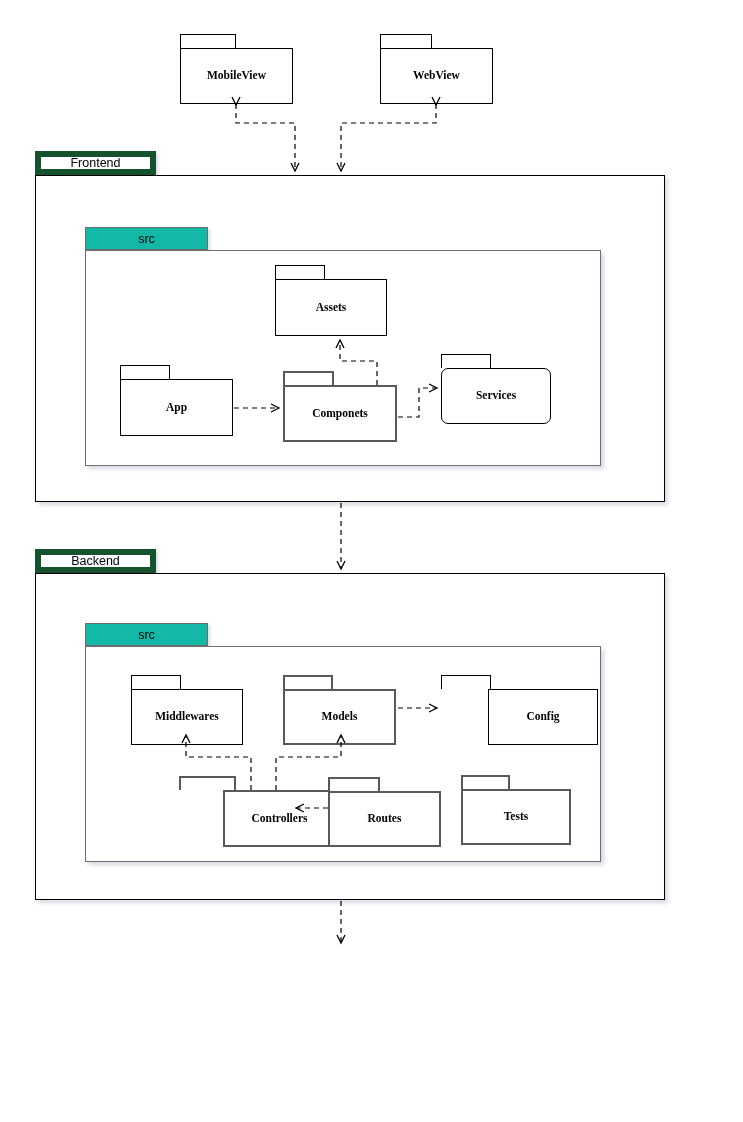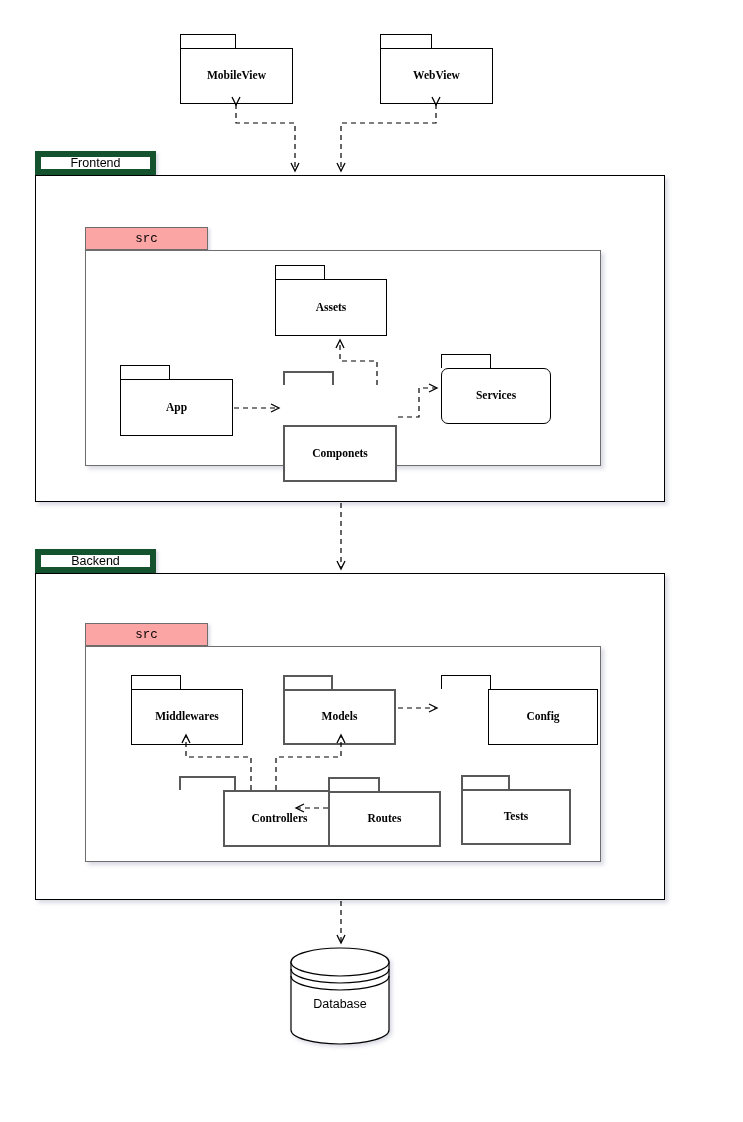--- a/index.html
+++ b/index.html
@@ -40,28 +40,28 @@
     border: 1px solid #000000;
     box-shadow: 3px 3px 4px rgba(80, 80, 130, 0.22);
   }
 
   
   .pkg-mid { position: absolute; }
   .pkg-mid .tab {
     position: absolute;
     left: 0; top: 0;
     box-sizing: border-box;
-    background: #fca5a5;
+    background: #14b8a6;
     border: 1.6px solid #6e6e6e;
     display: flex;
     align-items: center;
     justify-content: center;
     font-size: 12.5px;
     color: #000000;
-    font-family: Liberation Mono, monospace;
+    font-family: Liberation Sans, sans-serif;
   }
   .pkg-mid .body {
     position: absolute;
     box-sizing: border-box;
     background: #ffffff;
     border: 1.6px solid #6e6e6e;
   }
 
   
   .pkg { position: absolute; }
@@ -154,21 +154,21 @@
 
   <div class="pkg" style="left:120px; top:365px;">
     <div class="tab" style="left:0; top:0; width:50px; height:14px;"></div>
     <div class="body" style="left:0; top:14px; width:113px; height:57px;">
       <span class="label">App</span>
     </div>
   </div>
 
   <div class="pkg thick" style="left:283px; top:371px;">
     <div class="tab" style="left:0; top:0; width:51px; height:14px;"></div>
-    <div class="body" style="left:0; top:14px; width:114px; height:57px;margin-top:40px;">
+    <div class="body" style="left:0; top:14px; width:114px; height:57px;">
       <span class="label">Componets</span>
     </div>
   </div>
 
   <div class="pkg" style="left:441px; top:354px;">
     <div class="tab" style="left:0; top:0; width:50px; height:14px;"></div>
     <div class="body" style="left:0; top:14px; width:110px; height:56px;border-radius:7px;">
       <span class="label">Services</span>
     </div>
   </div>
@@ -222,29 +222,20 @@
     </div>
   </div>
 
   <div class="pkg thick" style="left:461px; top:775px;">
     <div class="tab" style="left:0; top:0; width:49px; height:14px;"></div>
     <div class="body" style="left:0; top:14px; width:110px; height:56px;">
       <span class="label">Tests</span>
     </div>
   </div>
 
-  <div class="db" style="left:290px; top:947px; width:100px; height:98px;">
-    <svg width="100" height="98" viewBox="0 0 100 98" style="position:absolute; left:0; top:0; filter: drop-shadow(2px 2px 2px rgba(80,80,130,0.25));">
-      <path d="M1,15 L1,83 A49,14 0 0 0 99,83 L99,15 Z" fill="#ffffff" stroke="#000000" stroke-width="1.2"></path>
-      <ellipse cx="50" cy="15" rx="49" ry="14" fill="#ffffff" stroke="#000000" stroke-width="1.2"></ellipse>
-      <path d="M1,22 A49,14 0 0 0 99,22" fill="none" stroke="#000000" stroke-width="1.2"></path>
-      <path d="M1,29 A49,14 0 0 0 99,29" fill="none" stroke="#000000" stroke-width="1.2"></path>
-    </svg>
-    <span class="db-label" style="top:50px;">Database</span>
-  </div>
 
   <svg id="wires" viewBox="0 0 743 1122">
     <defs>
       <marker id="openArrow" markerWidth="12" markerHeight="12" refX="9" refY="5" orient="auto" markerUnits="userSpaceOnUse">
         <path d="M2,1 L10,5 L2,9" fill="none" stroke="#000000" stroke-width="1.3"></path>
       </marker>
     </defs>
 
     <g>
       <path d="M236,104 L236,123 L295,123 L295,170" stroke="#000000" stroke-width="1.2" stroke-dasharray="5,4" marker-start="url(#openArrow)" marker-end="url(#openArrow)"></path>

